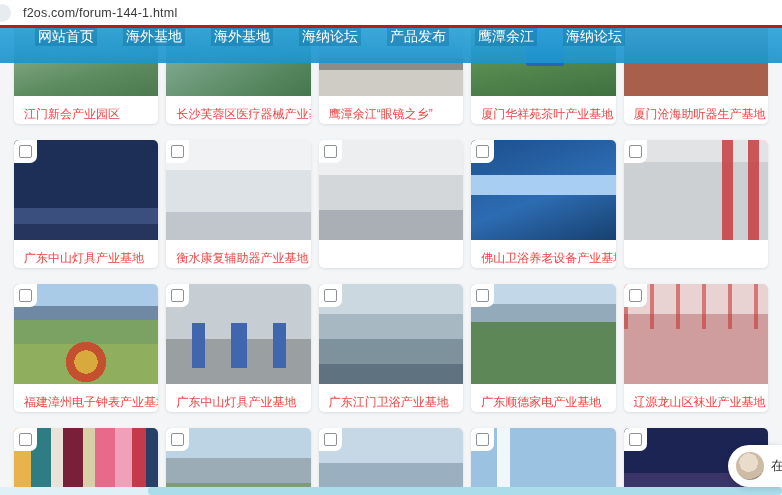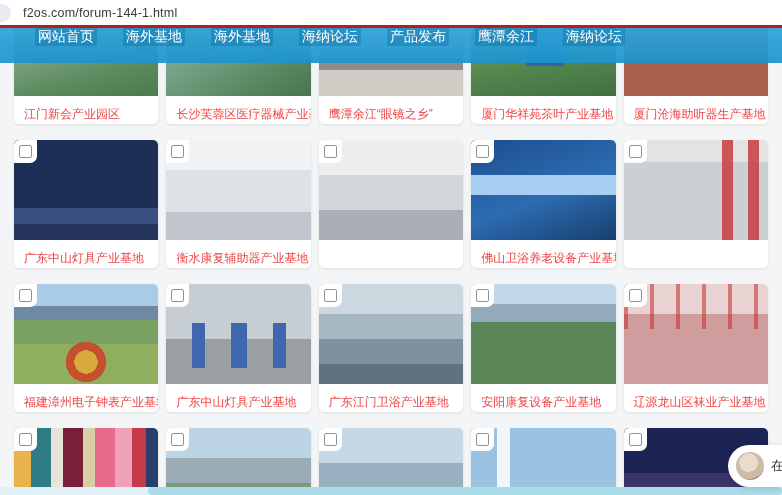--- a/index.html
+++ b/index.html
@@ -230,21 +230,21 @@
     </div>
     <div class="label">广东江门卫浴产业基地</div>
   </div>
 
   <div class="card">
     <div class="thumb i-r3c4">
       <span class="cb-wrap">
           <span class="cb"></span>
         </span>
     </div>
-    <div class="label">安阳康复设备产业基地</div>
+    <div class="label">广东顺德家电产业基地</div>
   </div>
 
   <div class="card">
     <div class="thumb i-r3c5">
       <span class="cb-wrap">
           <span class="cb"></span>
         </span>
     </div>
     <div class="label">辽源龙山区袜业产业基地</div>
   </div>

